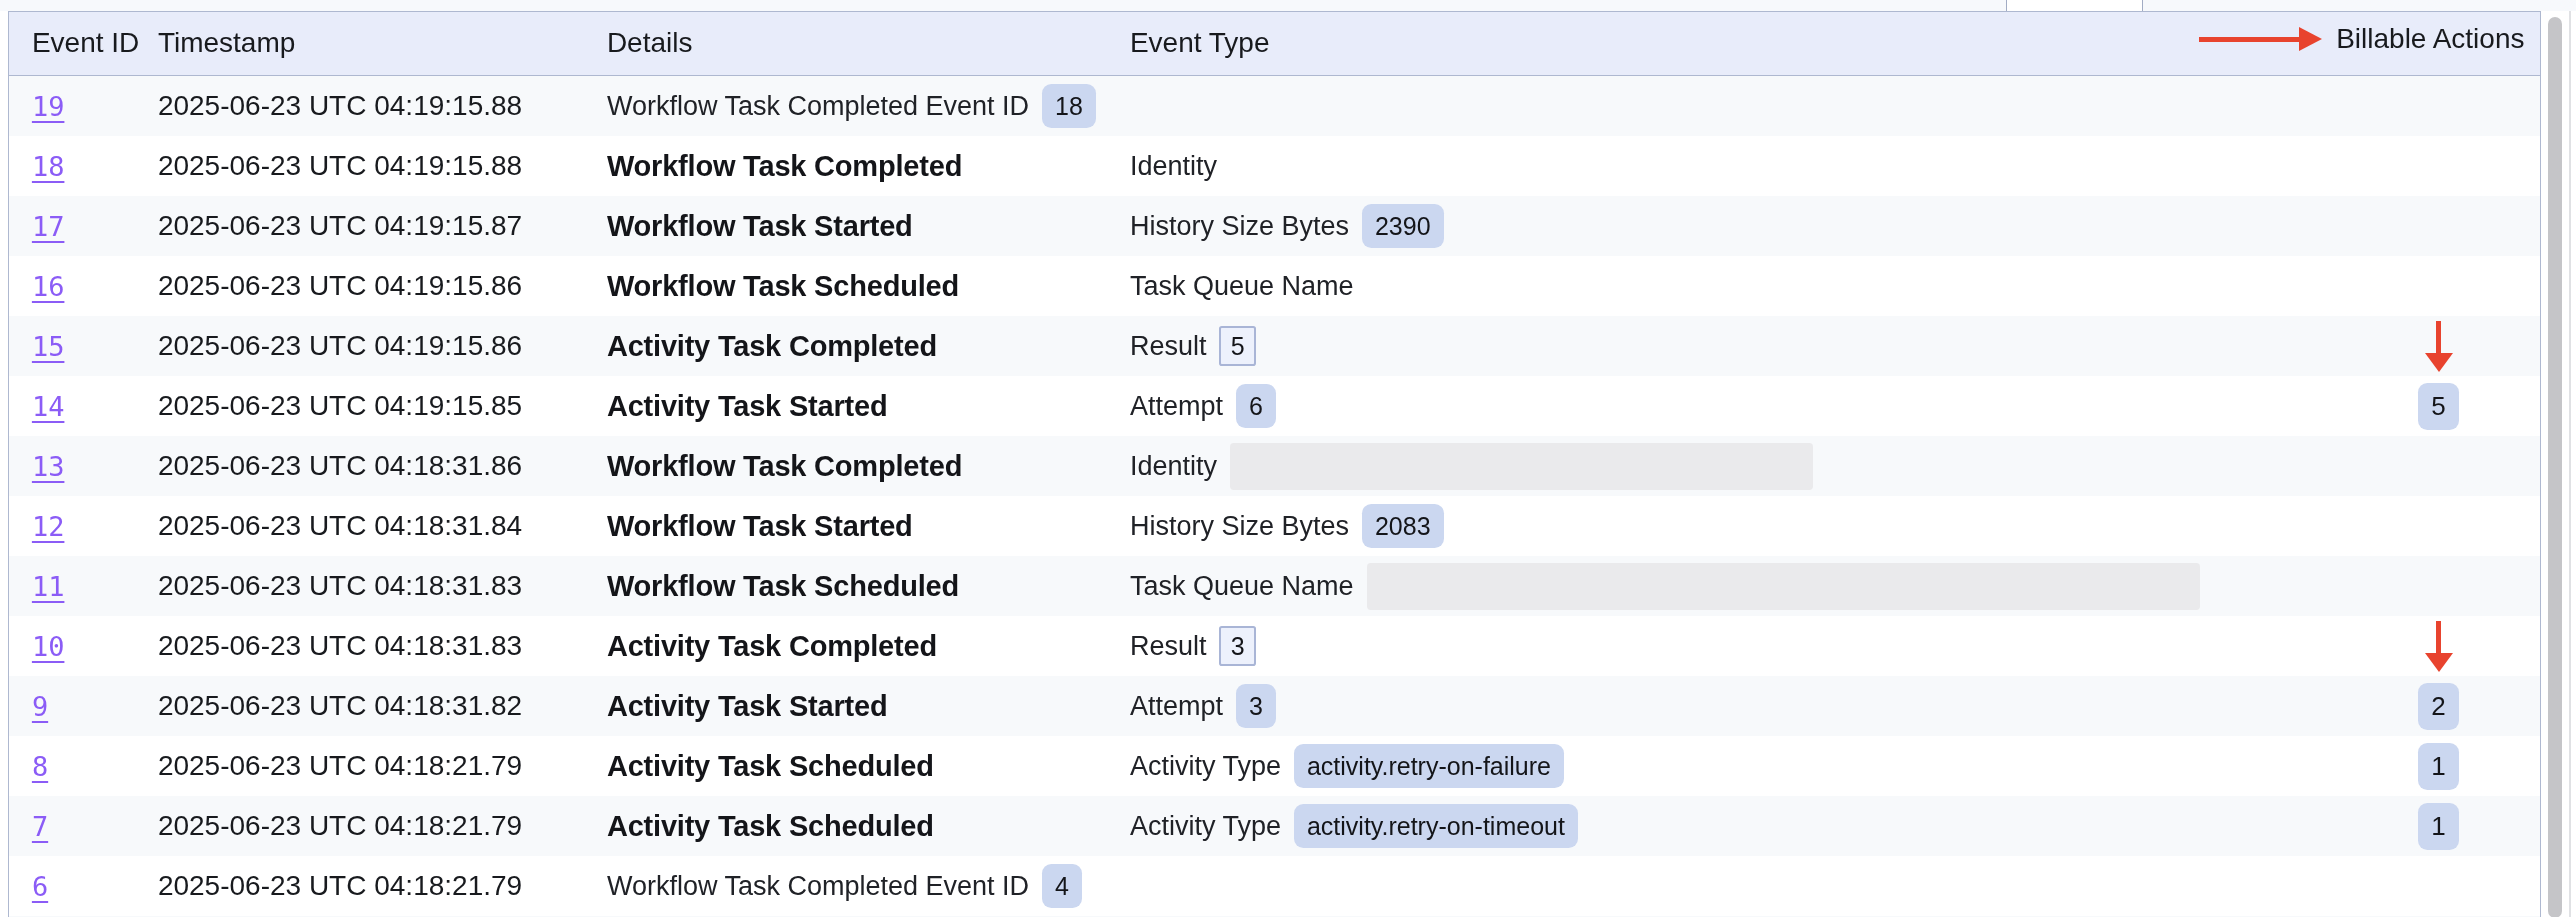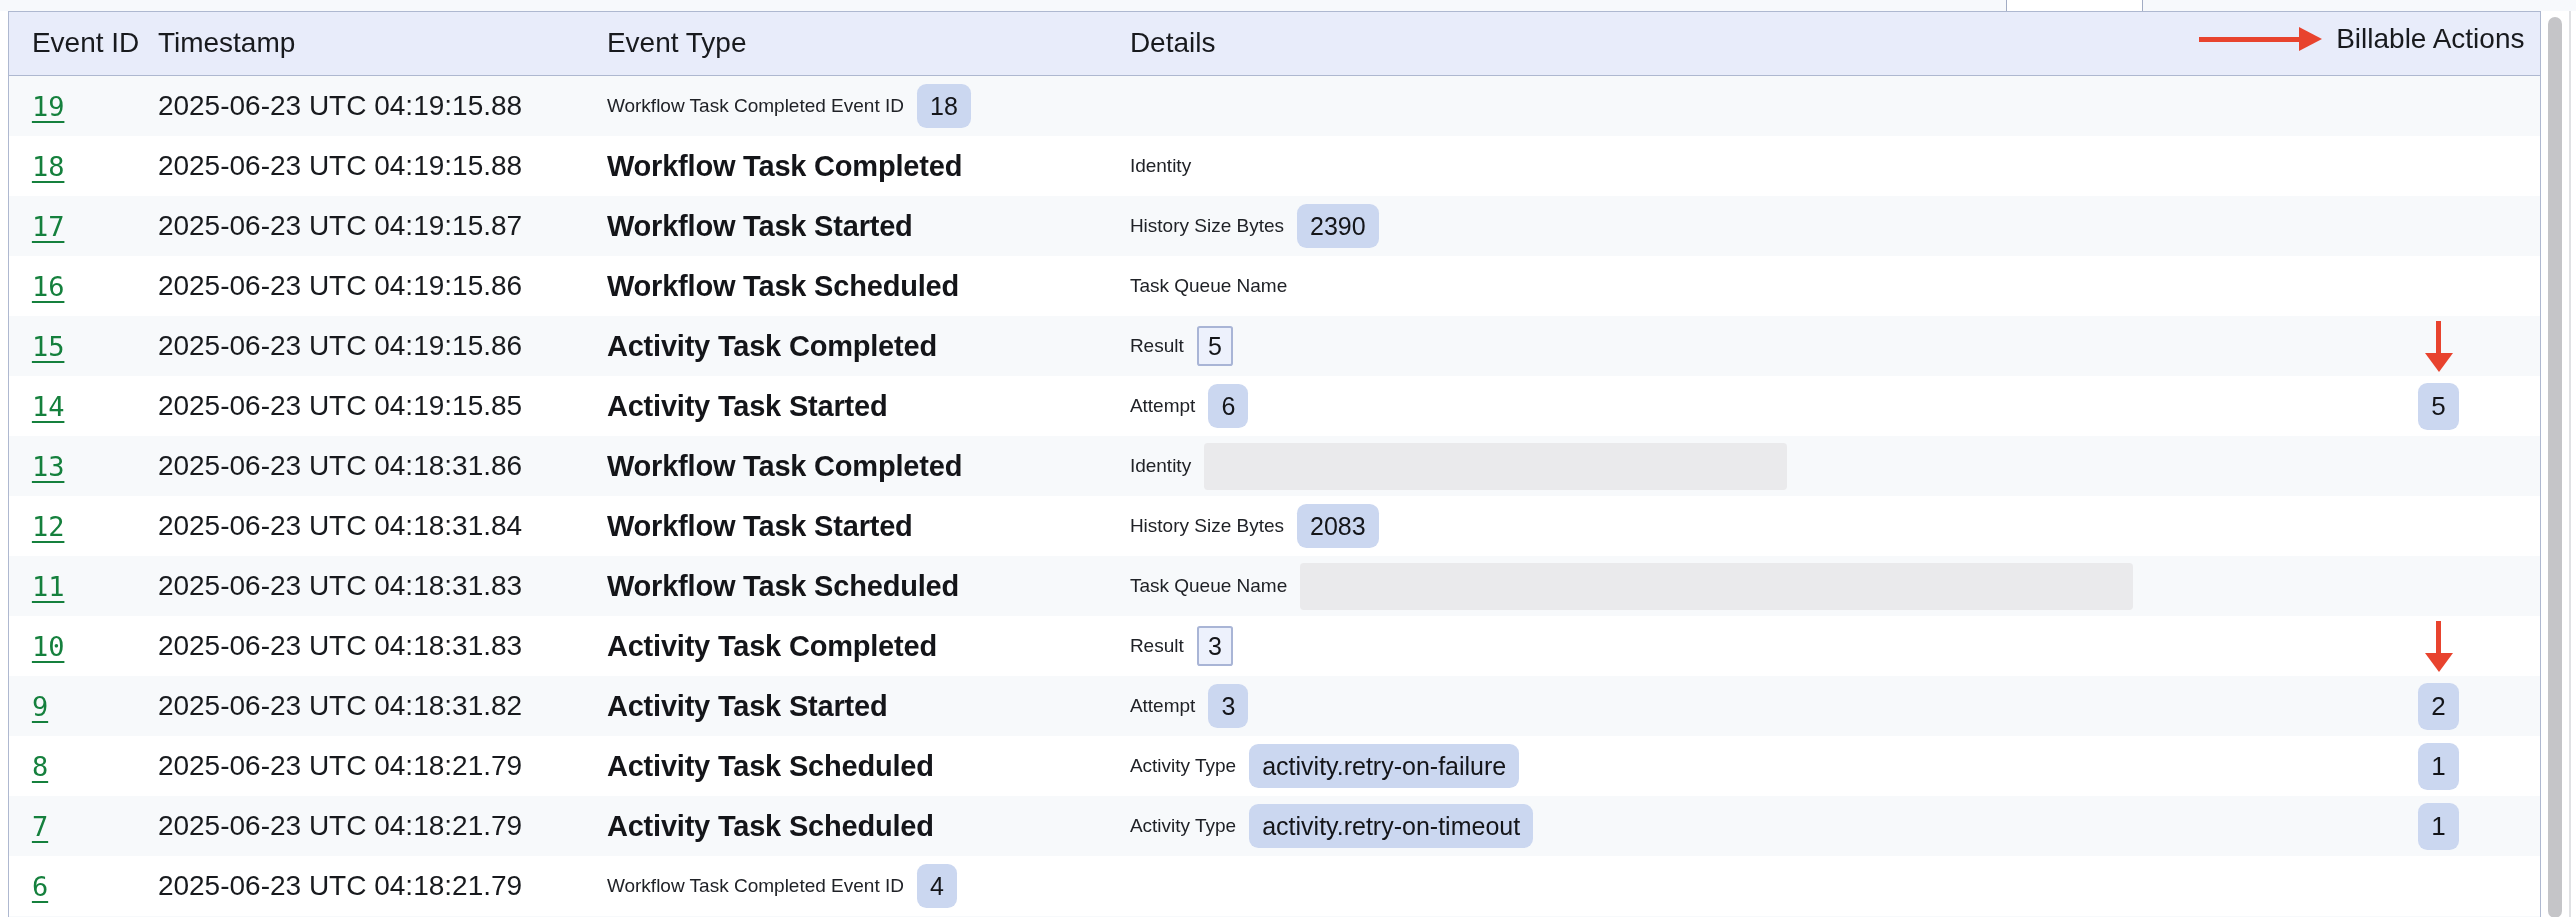--- a/index.html
+++ b/index.html
@@ -28,28 +28,28 @@
   .arrow-right { display:flex; align-items:center; margin-right:14px; }
   .arrow-right .shaft { width:100px; height:4.7px; background:#e8432e; }
   .arrow-right .head  { width:0; height:0; border-top:12px solid transparent;
                         border-bottom:12px solid transparent; border-left:23.4px solid #e8432e; }
 
   .rows { display:flex; flex-direction:column; }
   .row { height:60px; flex:0 0 60px; background:#ffffff; }
   .row.stripe { background:#f7f9fb; }
 
   .cell { white-space:nowrap; overflow:visible; }
-  .cell.id a { font-family:"DejaVu Sans Mono", monospace; font-size:27px; color:#15803d;
+  .cell.id a { font-family:"DejaVu Sans Mono", monospace; font-size:27px; color:#8b5cf6;
                text-decoration:underline; text-underline-offset:4.7px; text-decoration-thickness:1.9px;
                cursor:pointer; }
   .cell.ts { font-size:28px; color:#181a1e; }
   .cell.type { font-size:29px; font-weight:700; color:#141519; letter-spacing:-0.2px; }
 
   .cell.details { display:flex; align-items:center; gap:13px; }
-  .dlabel { font-size:19px; color:#202227; }
+  .dlabel { font-size:27px; color:#202227; }
   .dbadge { font-size:25px; color:#141519; }
   .dbadge.filled { background:#cbd7f0; border-radius:9.3px; padding:7.5px 13px; }
   .dbadge.outlined { background:#edf1fc; border:2.8px solid #a9b5d6; border-radius:2.8px; padding:3.7px 9.3px; }
   .redacted { height:47px; background:#eaeaec; border-radius:3.7px; }
 
   .cell.billable { display:flex; align-items:center; justify-content:center; height:100%; }
   .bbadge { min-width:41px; height:47px; padding:0 9.3px; background:#cbd7f0; border-radius:9.3px;
             display:flex; align-items:center; justify-content:center; font-size:26px; color:#141519; }
   .arrow-down { display:flex; flex-direction:column; align-items:center; }
   .arrow-down .shaft { width:4.7px; height:32px; background:#e8432e; }
@@ -66,22 +66,22 @@
 
 <div class="topstrip">
   <div class="notch"></div>
 </div>
 
 <div class="table">
   <div class="thead">
     <div class="grid-cols">
       <div class="hcell">Event ID</div>
       <div class="hcell">Timestamp</div>
+      <div class="hcell">Details</div>
       <div class="hcell">Event Type</div>
-      <div class="hcell">Details</div>
       <div></div>
     </div>
     <div class="billable-head">
       <span class="arrow-right">
         <span class="shaft"></span>
           <span class="head"></span>
       </span>
       <span class="hcell">Billable Actions</span>
     </div>
   </div>

